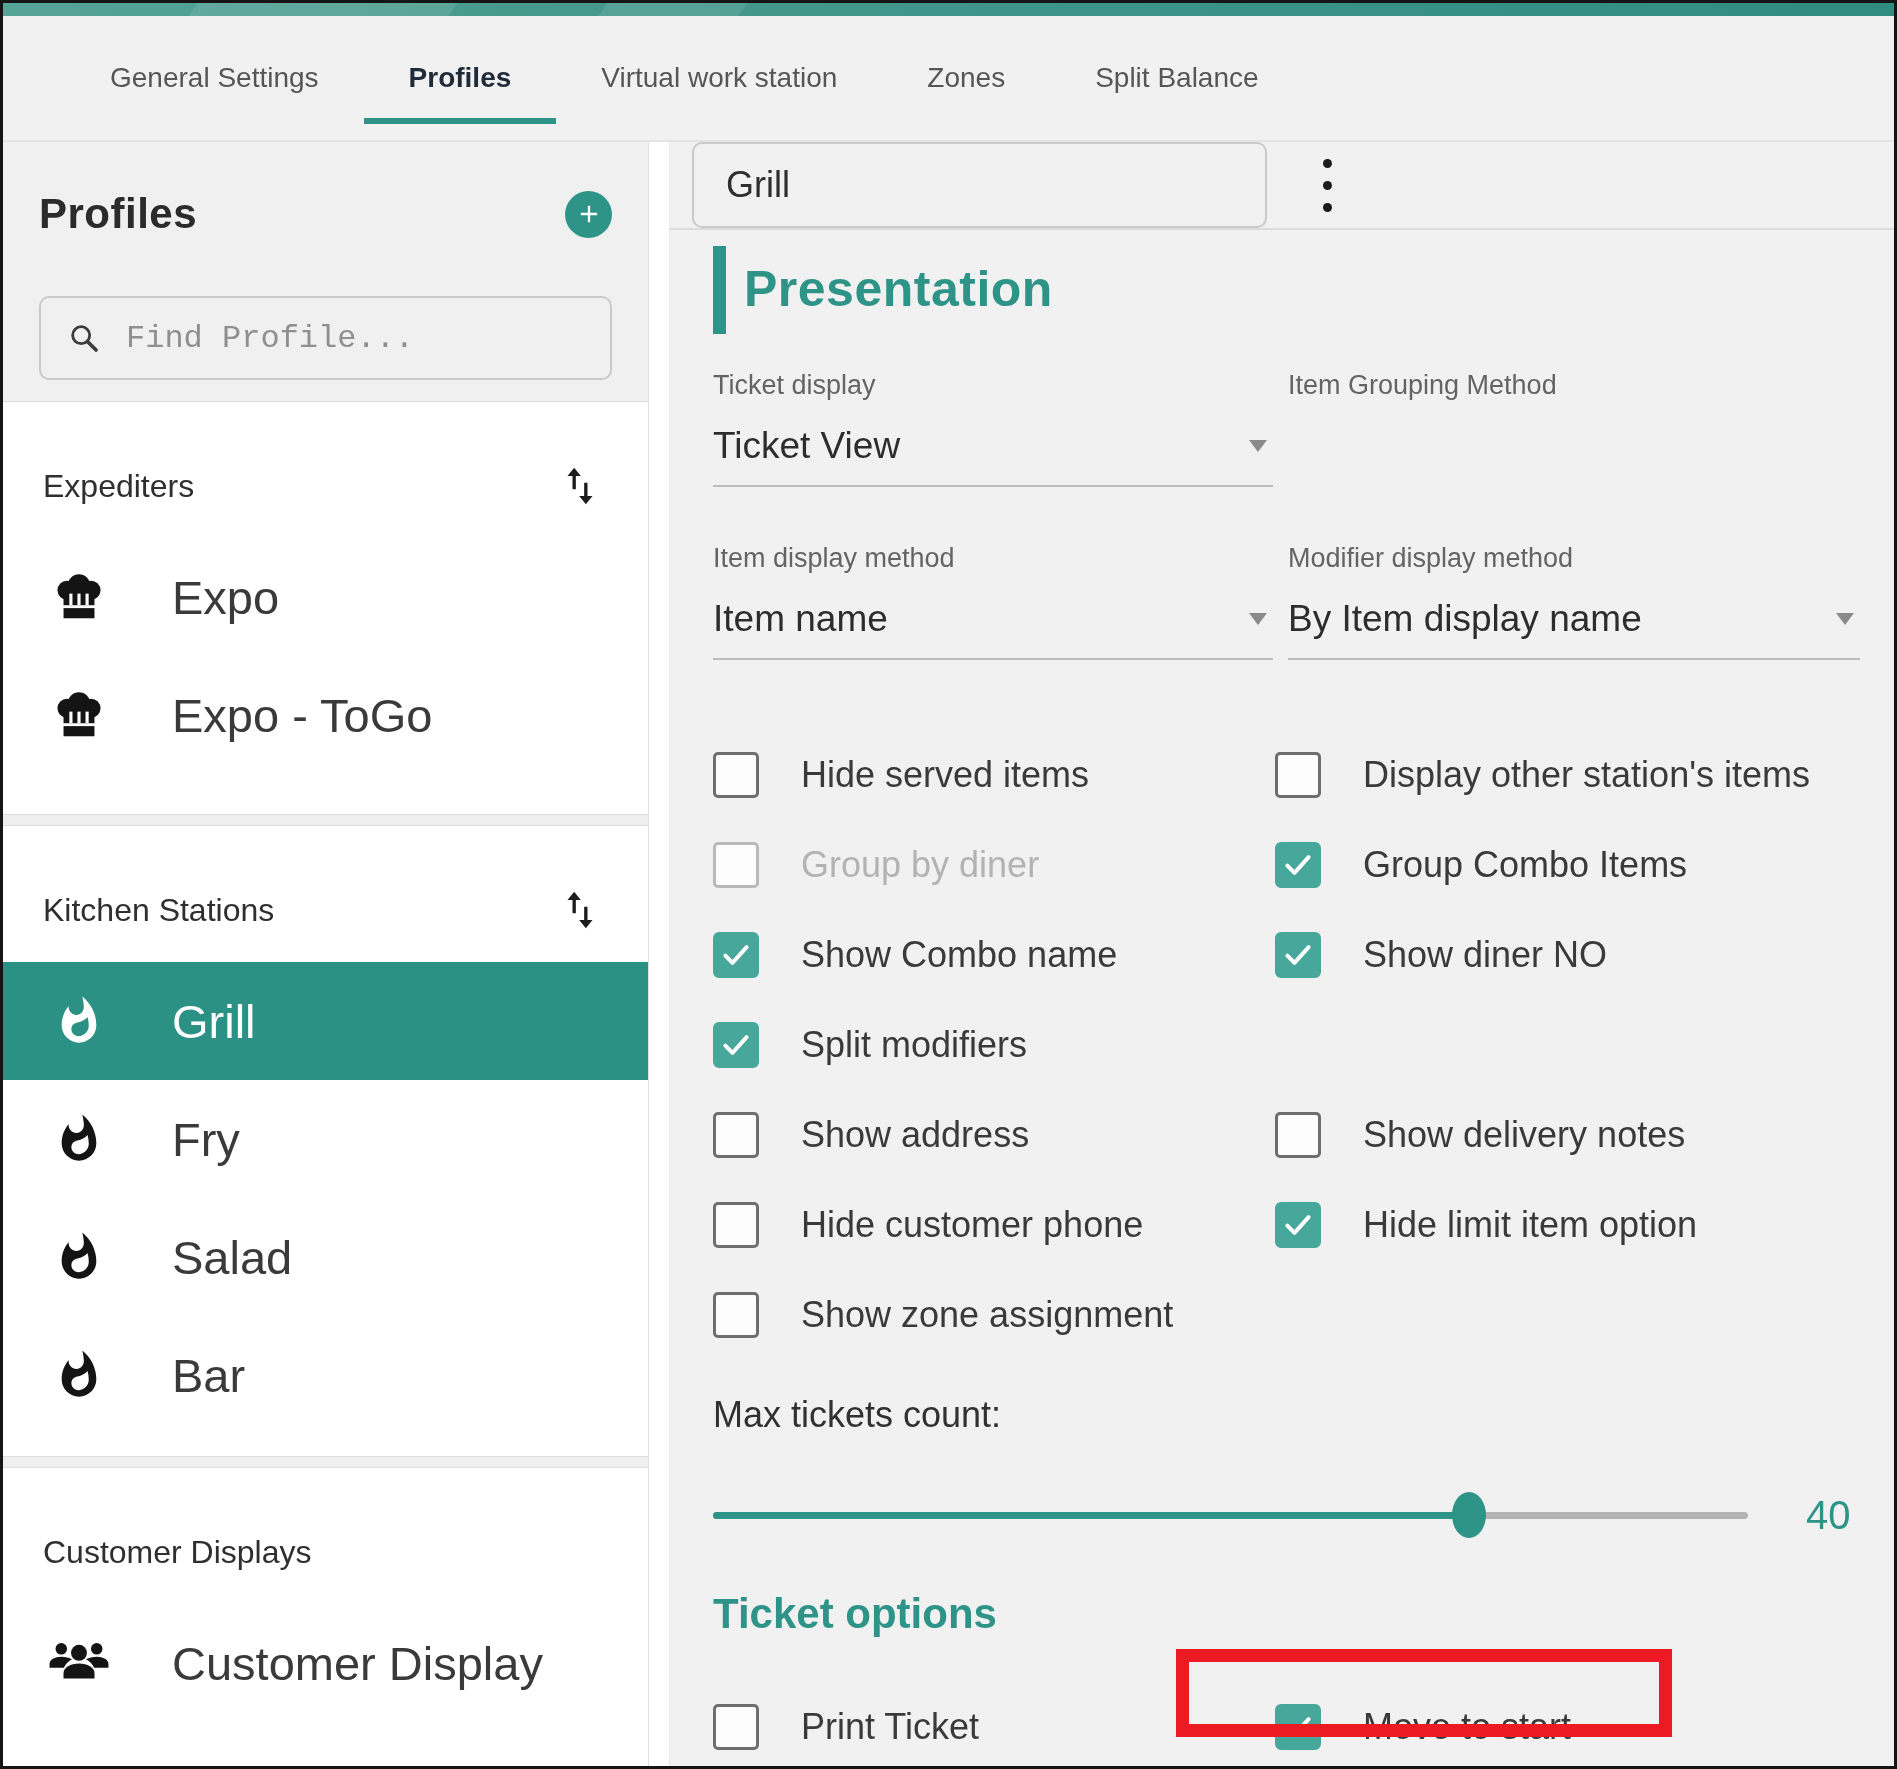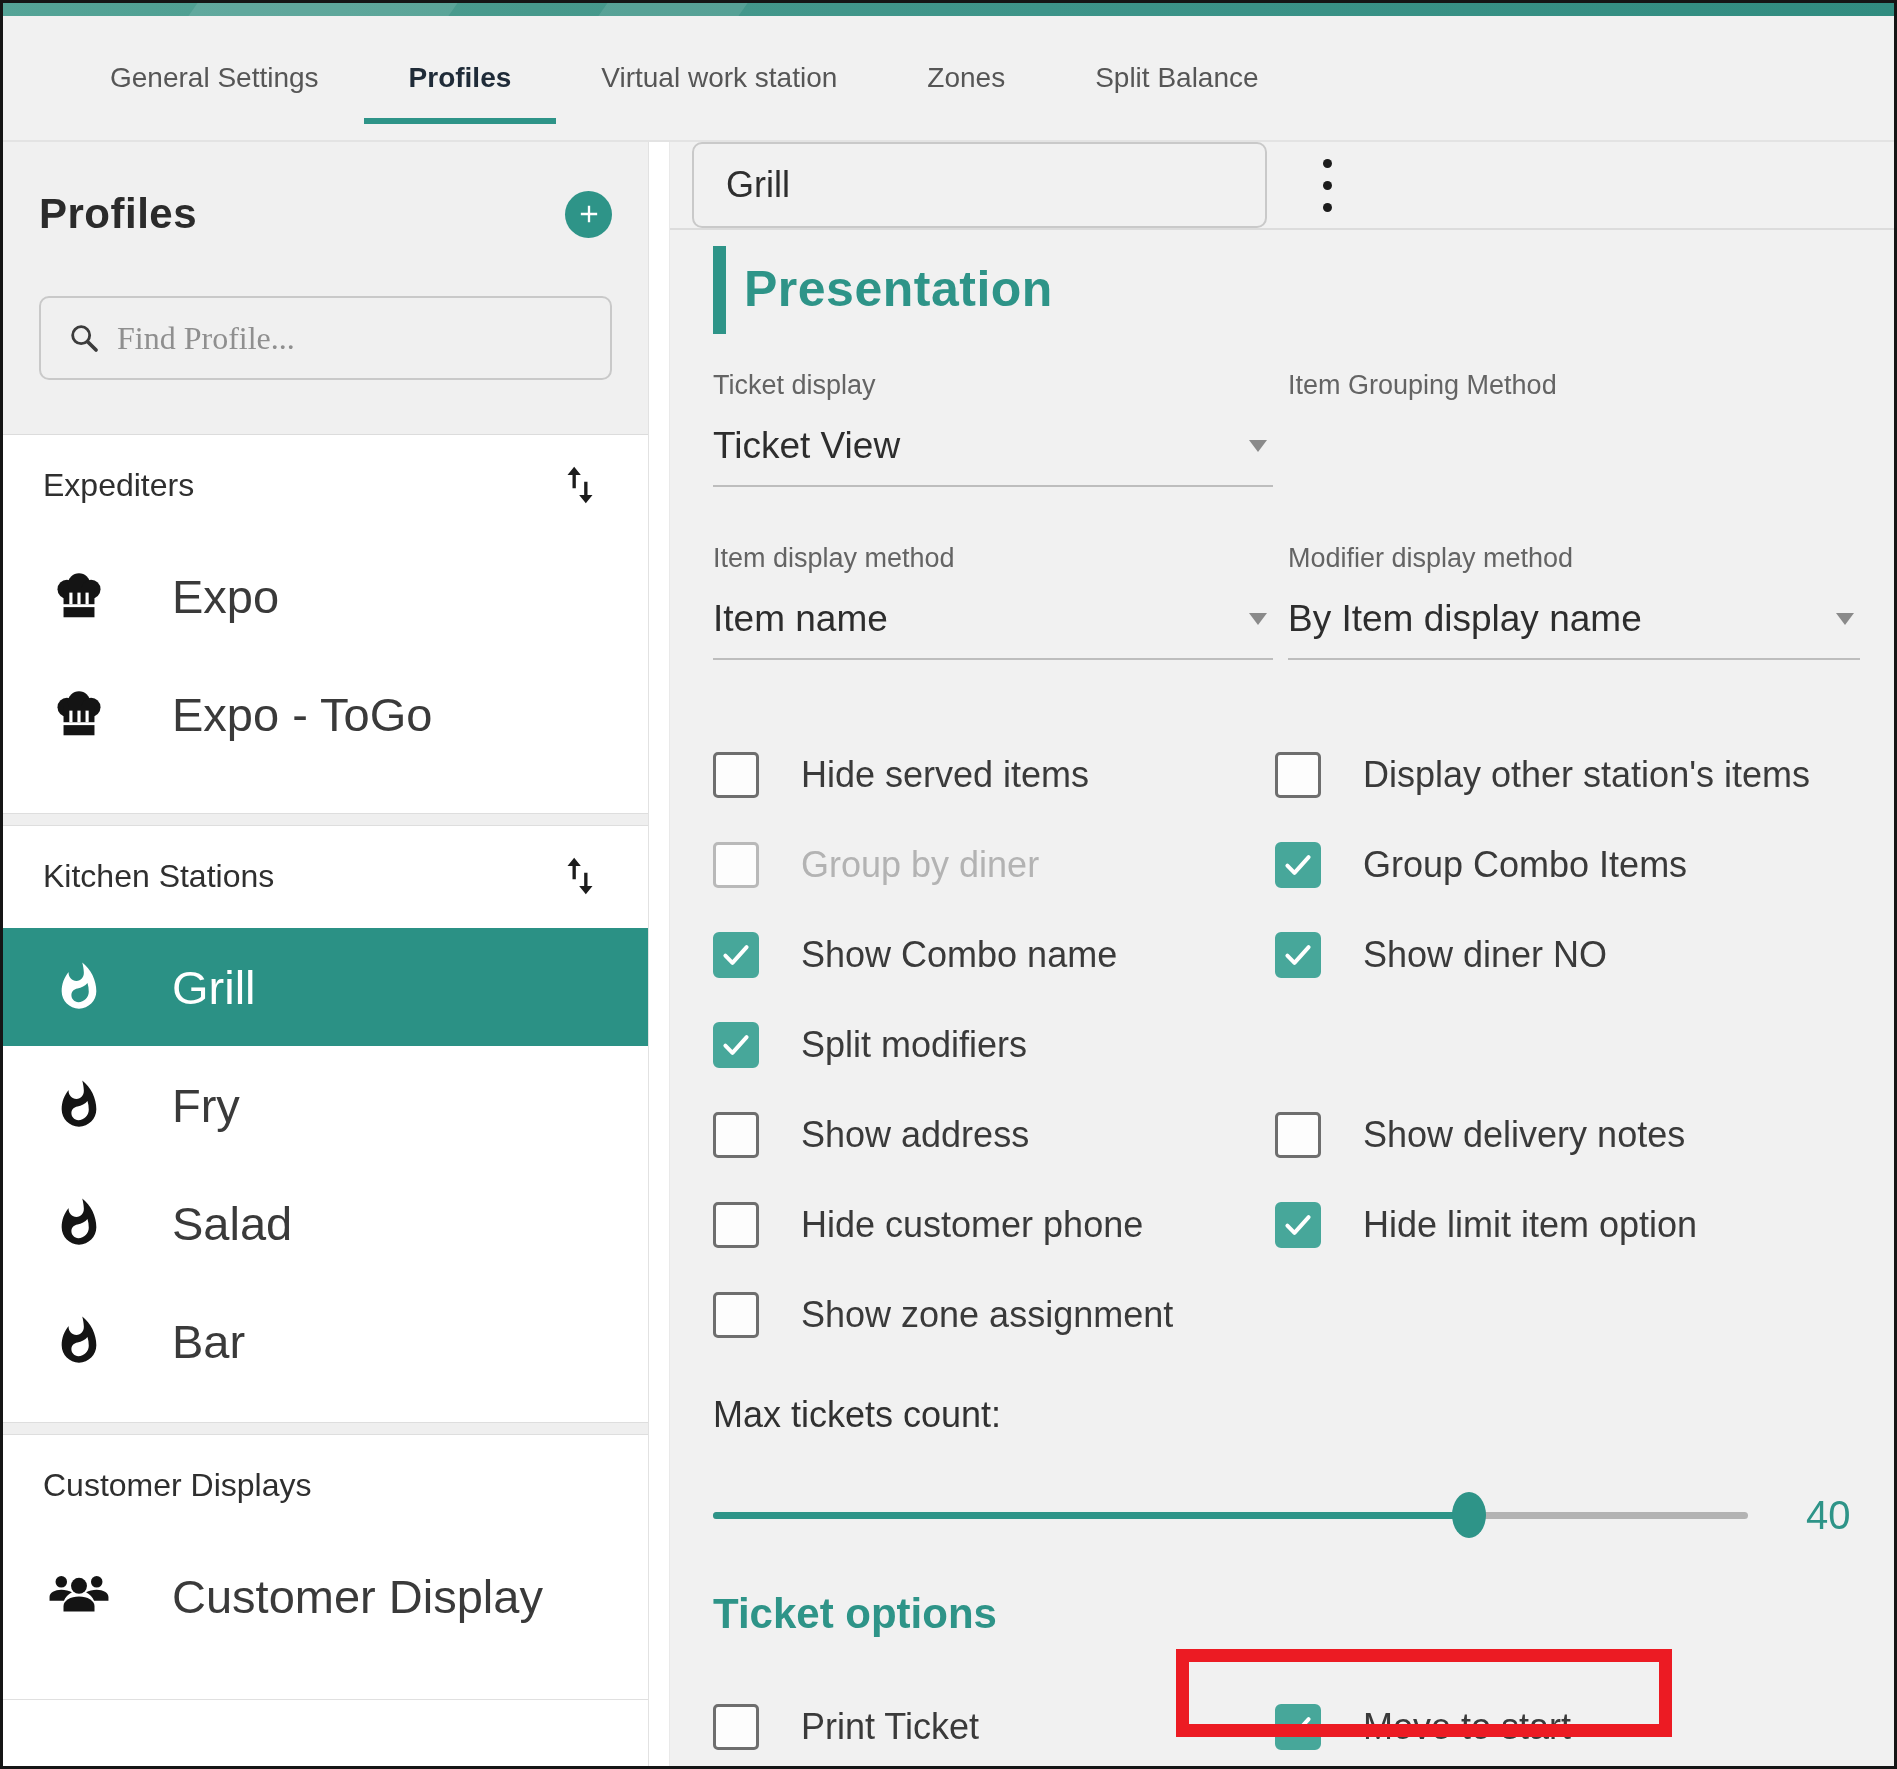--- a/index.html
+++ b/index.html
@@ -46,24 +46,24 @@
     width:47px; height:47px; border-radius:50%; background:#2e9488; color:#fff;
     display:flex; align-items:center; justify-content:center; cursor:pointer;
   }
   .plus-btn svg { display:block; }
   .search-box {
     margin-top:58px; height:84px; border:2px solid #c9c9c9; border-radius:10px;
     display:flex; align-items:center; padding:0 26px; background:#f0f0f0;
   }
   .search-box input {
     border:none; outline:none; background:transparent; font-size:32px; color:#444;
-    font-family:Liberation Serif, serif; margin-left:16px; width:430px;
+    font-family:Liberation Mono, monospace; margin-left:25px; width:430px;
   }
   .search-box input::placeholder { color:#8f8f8f; }
-  .section { background:#ffffff; padding-top:24px; }
+  .section { background:#ffffff; padding-top:58px; }
   .section-gap { height:13px; background:#efefef; border-top:1px solid #dedede; border-bottom:1px solid #dedede; }
   .section-head { display:flex; align-items:center; justify-content:space-between; padding:0 48px 0 40px; height:52px; }
   .section-label { font-size:32px; color:#2f2f2f; }
   .sort-btn { cursor:pointer; display:flex; }
   .side-item {
     height:118px; display:flex; align-items:center; padding-left:45px; cursor:pointer; color:#3a3a3a;
   }
   .side-item .item-icon { width:62px; display:flex; justify-content:center; color:#141414; }
   .side-item .item-label { font-size:47px; margin-left:62px; }
   .side-item.selected { background:#2b9185; color:#ffffff; }

